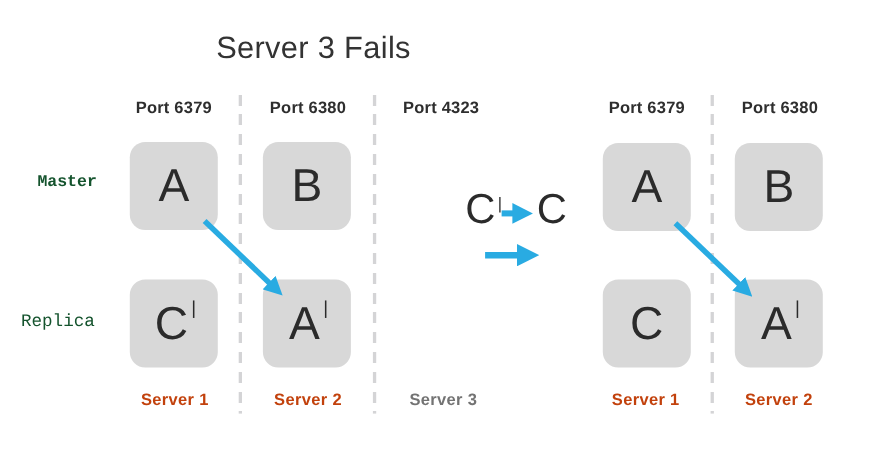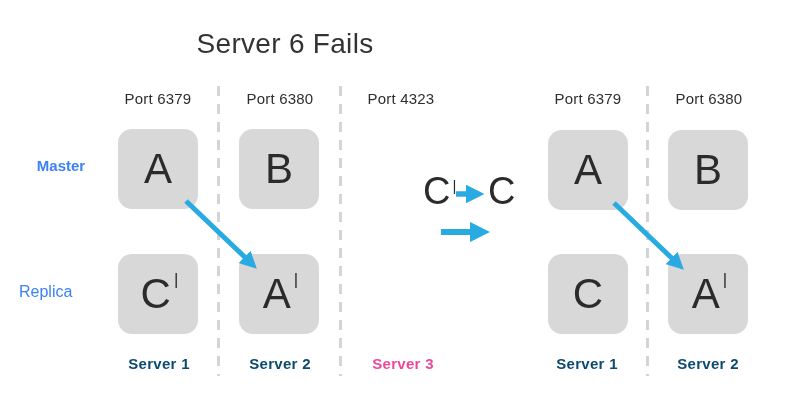--- a/index.html
+++ b/index.html
@@ -21,26 +21,26 @@
     font-size: 28px;
     font-weight: 500;
     color: #333333;
     letter-spacing: 0.3px;
   }
 
   .port-label {
     top: 90px; width: 120px;
     text-align: center;
     font-size: 15px;
-    font-weight: normal;
+    font-weight: bold;
     color: #2e2e2e;
     letter-spacing: 0.2px;
   }
 
-  .row-label { font-size: 15px; color: #3b82f6; }
+  .row-label { font-size: 15px; color: #14532d; font-family: Liberation Mono, monospace; }
   .row-label.master { left: 21px; top: 157px; width: 80px; text-align: center; font-weight: bold; }
   .row-label.replica { left: 19px; top: 283px; width: 80px; font-size: 16px; }
 
   .divider {
     top: 86px; width: 3px; height: 290px;
     background: repeating-linear-gradient(
       to bottom, #d4d4d6 0px, #d4d4d6 10px,
       transparent 10px, transparent 18px);
   }
 
@@ -61,43 +61,43 @@
     top: -15px;
     left: 3px;
     color: #2b2b2b;
   }
 
   .server-label {
     top: 355px; width: 120px;
     text-align: center;
     font-size: 15px;
     font-weight: bold;
-    color: #0c4a6e;
+    color: #c2410c;
     letter-spacing: 0.3px;
   }
-  .server-label.faded { color: #ec4899; }
+  .server-label.faded { color: #737373; }
 
   .trans-letter {
     top: 170px;
     font-size: 38px;
     color: #2b2b2b;
   }
   .trans-letter .prime { top: -13px; left: 2px; font-size: 15px; }
 
   .arrow-layer {
     left: 0; top: 0; width: 794px; height: 417px;
     pointer-events: none;
   }
 </style>
 </head>
 <body>
 
 <div class="canvas">
 
-  <div class="abs title">Server 6 Fails</div>
+  <div class="abs title">Server 3 Fails</div>
 
   <div class="abs divider" style="left:217px"></div>
   <div class="abs divider" style="left:339px"></div>
   <div class="abs divider" style="left:646px"></div>
 
   <div class="abs port-label" style="left:98px">Port 6379</div>
   <div class="abs port-label" style="left:220px">Port 6380</div>
   <div class="abs port-label" style="left:341px">Port 4323</div>
 
   <div class="abs row-label master">Master</div>

